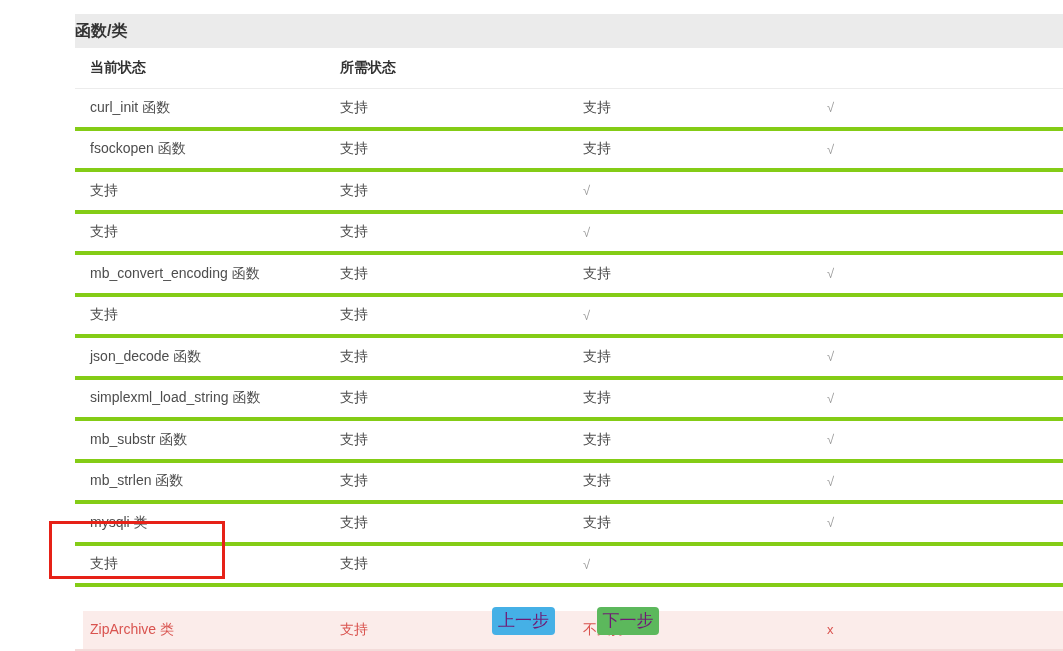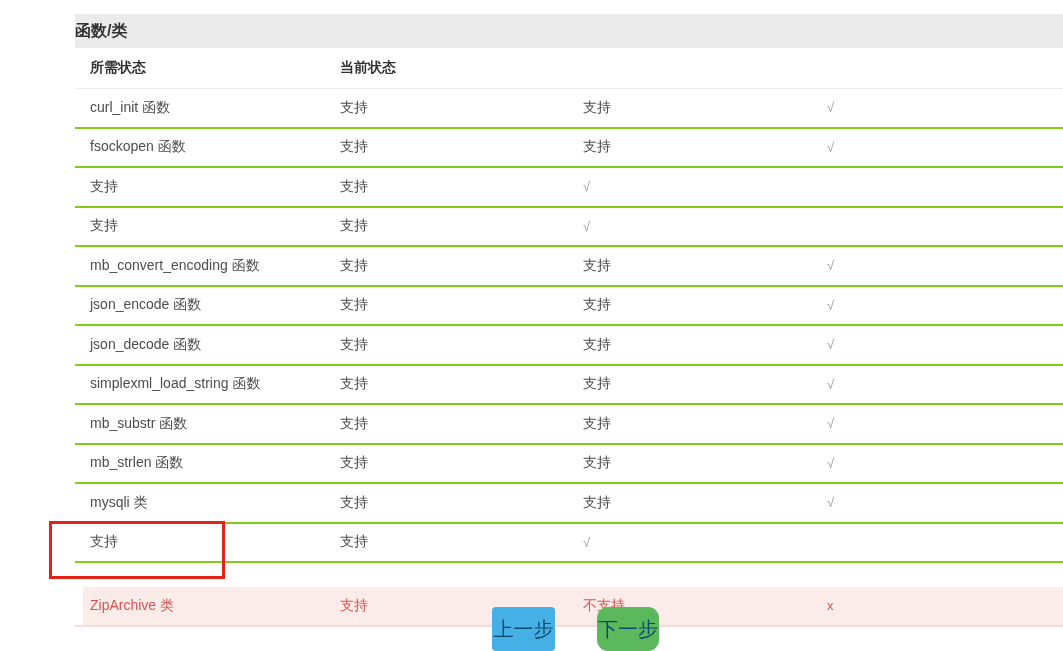--- a/index.html
+++ b/index.html
@@ -16,54 +16,54 @@
   }
   .thead{
     display:grid;grid-template-columns:250px 243px 244px 1fr;
     height:40px;align-items:center;
     border-bottom:1px solid #ececec;
     font-weight:bold;font-size:14px;color:#333;
   }
   .row{
     display:grid;grid-template-columns:250px 243px 244px 1fr;
     height:37.5px;align-items:center;
-    border-bottom:2px solid #84cc16;
+    border-bottom:4px solid #84cc16;
     font-size:14px;color:#4d4d4d;
   }
   .cell{padding-left:15px;white-space:nowrap;overflow:hidden;}
   .cell.ok{color:#9a9a9a;font-size:13px;}
   .row.fail{
     background:linear-gradient(to right,#ffffff 8px,#fbecea 8px);
     color:#d9534f;
     border-bottom-color:#f3dcda;
     margin-top:24px;
   }
   .row.fail .cell.ok{color:#d9534f;}
   .btn{
-    position:absolute;height:44px;border:none;border-radius:4px;
-    color:#0c4a6e;font-size:20px;font-family:inherit;cursor:pointer;
+    position:absolute;height:28px;border:none;border-radius:4px;
+    color:#701a75;font-size:17px;font-family:inherit;cursor:pointer;
     padding:0;text-align:center;line-height:28px;
   }
   .btn.prev{left:492px;top:607px;width:63px;}
   .btn.next{left:597px;top:607px;width:62px;}
   .annotation{
     position:absolute;left:49px;top:521px;width:170px;height:52px;
     border:3px solid #e62117;pointer-events:none;background:transparent;
   }
 </style>
 </head>
 <body>
 
 <div class="panel">
   <div class="section-title" style="background: rgb(235, 235, 235);">函数/类</div>
 
   <div>
     <div class="thead">
+      <div class="cell">当前状态</div>
       <div class="cell">所需状态</div>
-      <div class="cell">当前状态</div>
     </div>
     <div id="rows">
         <div class="row">
     <div class="cell name">curl_init 函数</div>
     <div class="cell">支持</div>
     <div class="cell">支持</div>
     <div class="cell ok">√</div>
   </div>
         <div class="row">
     <div class="cell name">fsockopen 函数</div>
@@ -81,21 +81,20 @@
     <div class="cell">支持</div>
     <div class="cell ok">√</div>
   </div>
         <div class="row">
     <div class="cell name">mb_convert_encoding 函数</div>
     <div class="cell">支持</div>
     <div class="cell">支持</div>
     <div class="cell ok">√</div>
   </div>
         <div class="row">
-    <div class="cell name">json_encode 函数</div>
     <div class="cell">支持</div>
     <div class="cell">支持</div>
     <div class="cell ok">√</div>
   </div>
         <div class="row">
     <div class="cell name">json_decode 函数</div>
     <div class="cell">支持</div>
     <div class="cell">支持</div>
     <div class="cell ok">√</div>
   </div>
@@ -132,15 +131,15 @@
     <div class="cell name">ZipArchive 类</div>
     <div class="cell">支持</div>
     <div class="cell">不支持</div>
     <div class="cell ok">x</div>
   </div>
       </div>
   </div>
 </div>
 
 <button class="btn prev" style="background: rgb(69, 176, 230);">上一步</button>
-<button class="btn next" style="background: rgb(92, 184, 92); border-radius: 11px;">下一步</button>
+<button class="btn next" style="background: rgb(92, 184, 92);">下一步</button>
 
 <div class="annotation" style="border-color: rgb(230, 33, 23);"></div>
 
 </body></html>

